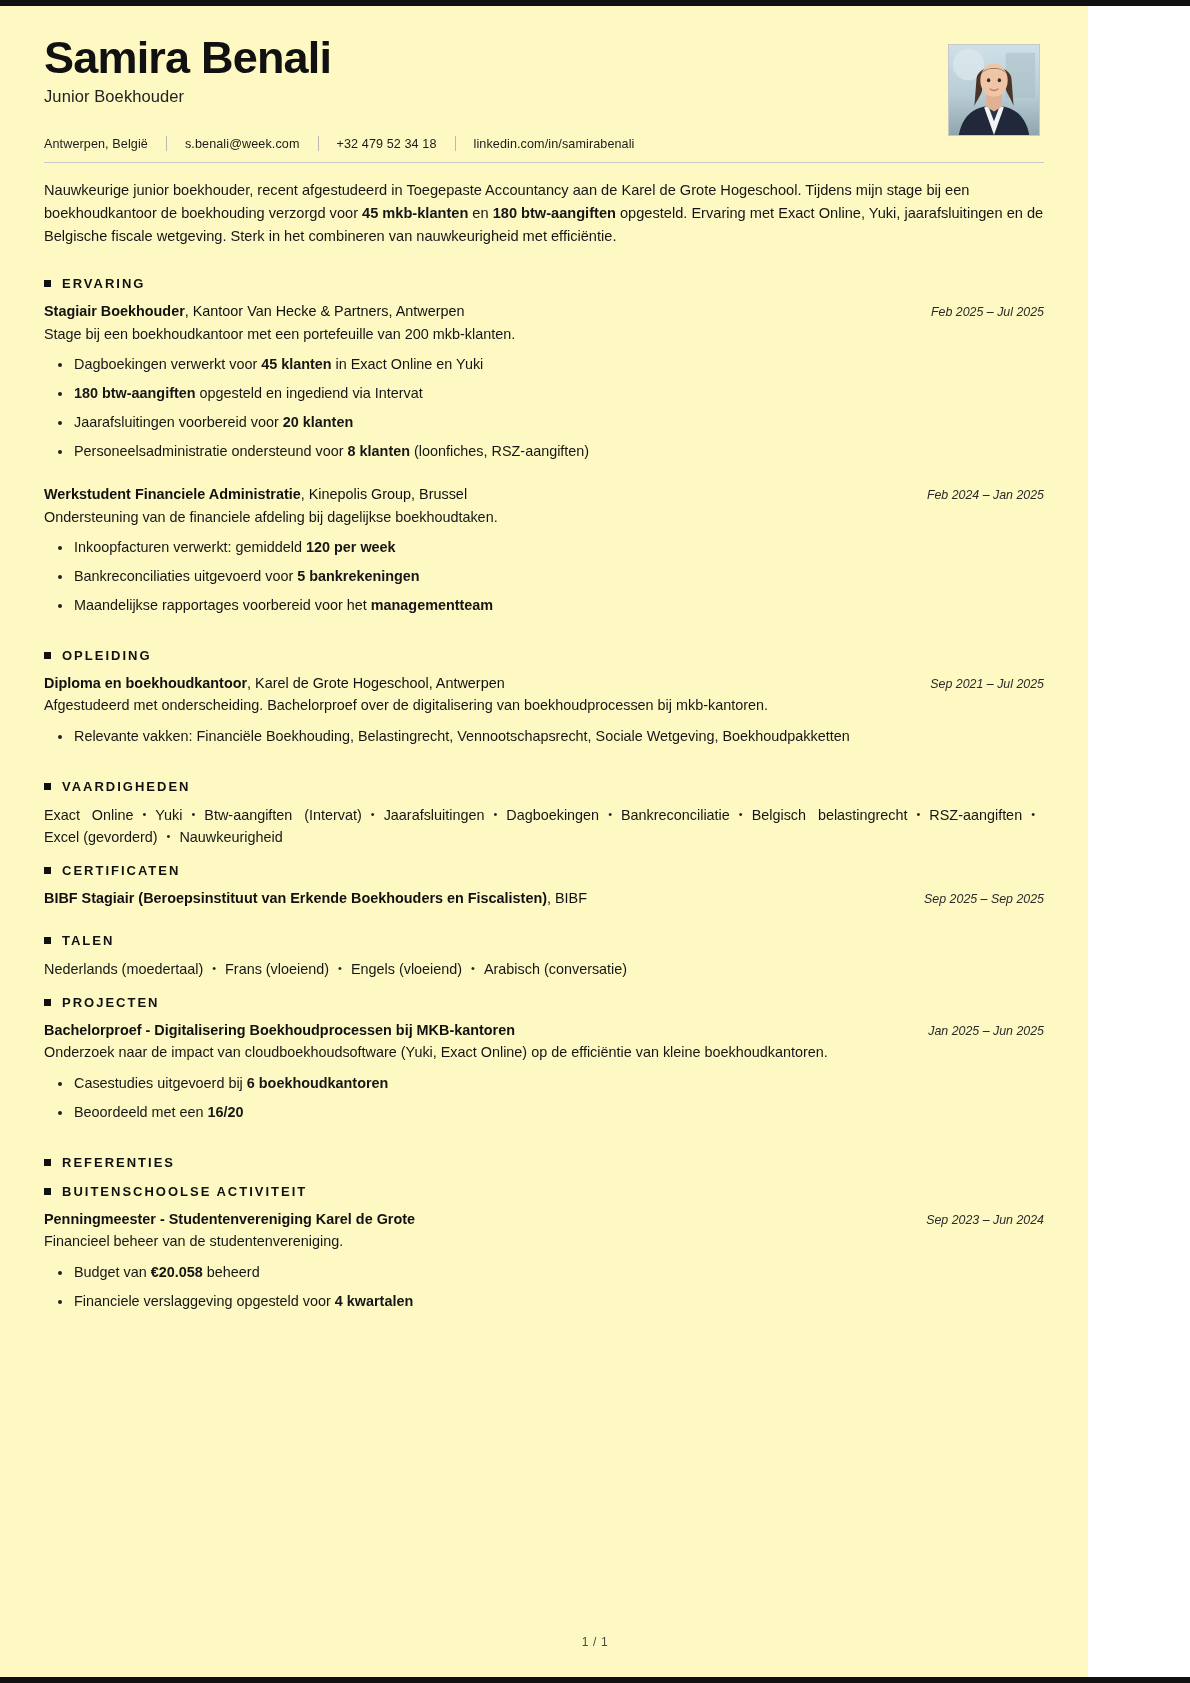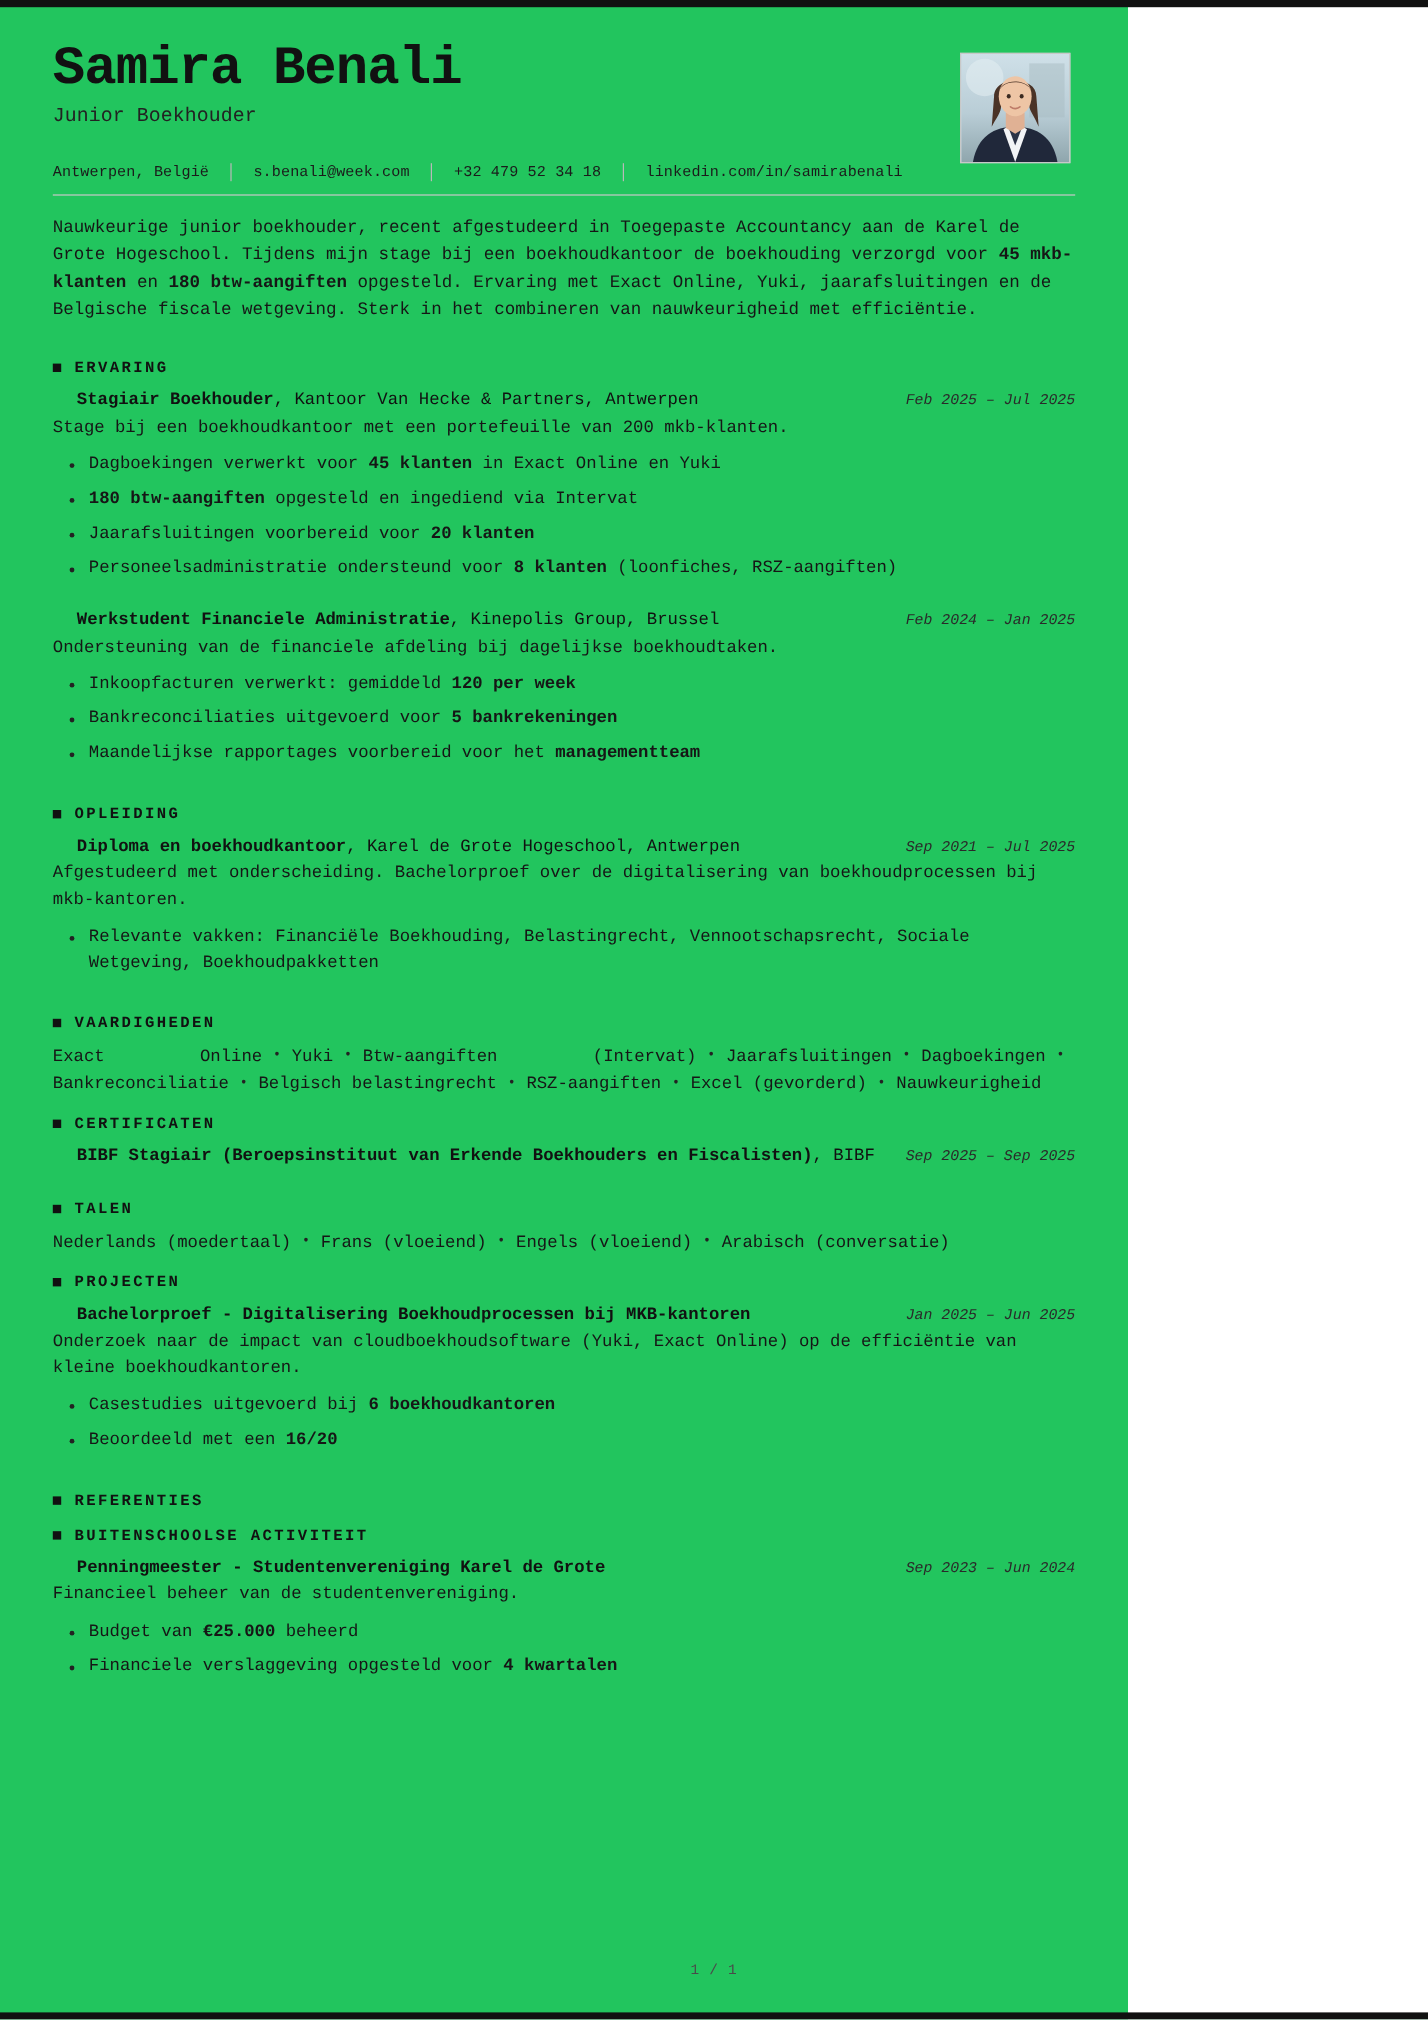--- a/index.html
+++ b/index.html
@@ -8,26 +8,25 @@
     background: #ffffff;
   }
   body {
     width: 1190px;
     font-family: "Liberation Sans", sans-serif;
     color: #111111;
     -webkit-font-smoothing: antialiased;
   }
   .page {
     position: relative;
-    width: 940px;
+    width: 1088px;
     min-height: 1683px;
-    background: #22c55e;
+    background: #fef9c3;
     box-sizing: border-box;
     padding: 0 44px;
-    font-family: Liberation Mono, monospace;
   }
   .topbar {
     position: absolute;
     top: 0;
     left: 0;
     width: 1190px;
     height: 6px;
     background: #111111;
   }
   .bottombar {
@@ -124,21 +123,20 @@
     margin-right: 11px;
     flex: 0 0 auto;
   }
 
   .entry { margin-bottom: 4px; }
   .entry-head {
     display: flex;
     align-items: baseline;
     justify-content: space-between;
     gap: 16px;
-    margin-left: 20px;
   }
   .entry-title {
     font-size: 14.4px;
     color: #111111;
     line-height: 1.5;
   }
   .entry-title b { font-weight: bold; }
   .entry-date {
     font-size: 12.4px;
     font-style: italic;
@@ -393,21 +391,21 @@
       <span>BUITENSCHOOLSE ACTIVITEIT</span>
     </div>
     <div>
         <div class="entry">
           <div class="entry-head">
             <div class="entry-title"><b>Penningmeester - Studentenvereniging Karel de Grote</b></div>
             <div class="entry-date">Sep 2023 – Jun 2024</div>
           </div>
           <div class="entry-sub">Financieel beheer van de studentenvereniging.</div>
           <ul class="bullets">
-            <li>Budget van <b>€25.000</b> beheerd</li>
+            <li>Budget van <b>€20.058</b> beheerd</li>
             <li>Financiele verslaggeving opgesteld voor <b>4 kwartalen</b></li>
           </ul>
           <div class="spacer-sm"></div>
         </div>
       </div>
   </div>
 
   <div class="footer">1 / 1</div>
 
   <div class="bottombar"></div>

